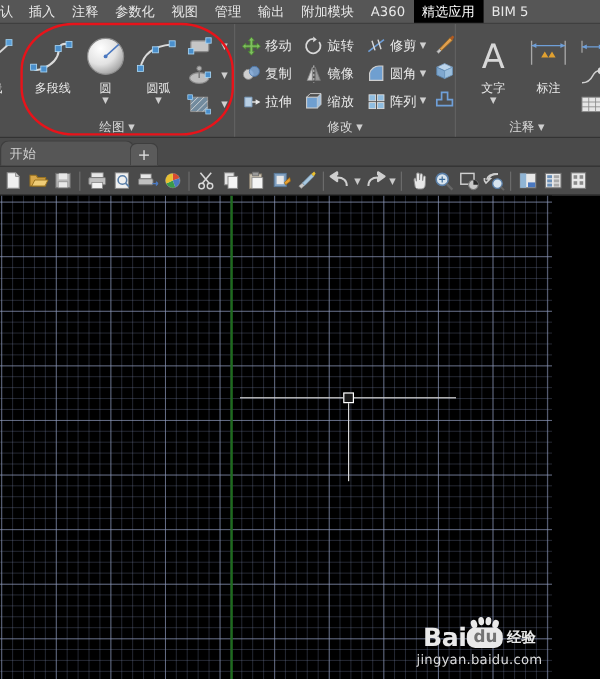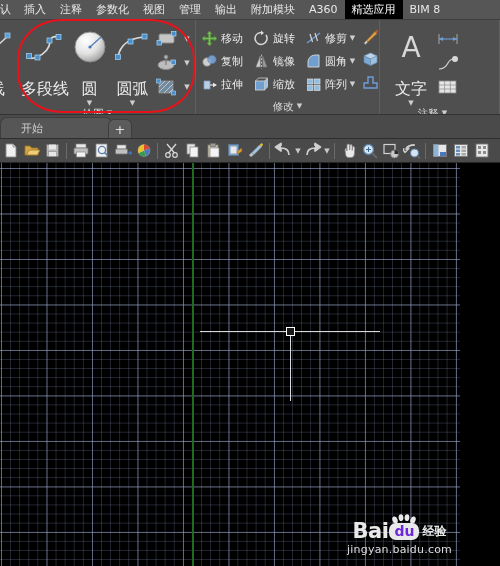--- a/index.html
+++ b/index.html
@@ -56,21 +56,21 @@
   .panel-title .caret { font-size: 7px; color: #cfcfcf; }
 
   
   .bigbtn {
     width: 46px;
     display: flex; flex-direction: column; align-items: center;
     padding-top: 2px;
     cursor: default;
   }
   .bigbtn .ic { height: 40px; display: flex; align-items: center; justify-content: center; }
-  .bigbtn .lb { font-size: 16px; color: #eaeaea; margin-top: 12px; white-space: nowrap; }
+  .bigbtn .lb { font-size: 10px; color: #eaeaea; margin-top: 0; white-space: nowrap; }
   .bigbtn .dd { font-size: 7px; color: #cfcfcf; line-height: 6px; }
 
   
   .smallcol { display: flex; flex-direction: column; padding-top: 3px; gap: 2px; }
   .smallrow { display: flex; align-items: center; height: 22px; gap: 3px; }
   .smallrow .ic { width: 26px; height: 20px; display: flex; align-items: center; justify-content: center; }
   .smallrow .dd { font-size: 7px; color: #cfcfcf; width: 8px; text-align: center; }
 
   
   .mgrid { display: flex; flex-direction: column; gap: 1px; padding-top: 2px; align-items: center; }
@@ -93,21 +93,21 @@
 
   
   .filetabs {
     position: absolute; left: 0; top: 115px; width: 500px; height: 24px;
     background: #4a4a4a;
     display: flex; align-items: flex-end;
     border-bottom: 1px solid #2e2e2e;
   }
   .ftab {
     height: 21px; display: flex; align-items: center;
-    padding: 0 20px; margin-right: -6px;
+    padding: 0 7px; margin-right: -6px;
     font-size: 11px; color: #d6d6d6;
     background: #5b5b5b;
     border-radius: 7px 7px 0 0;
     border: 1px solid #3e3e3e; border-bottom: none;
     cursor: default;
   }
   .ftab.start { width: 112px; color: #cfcfcf; background: #565656; }
   .ftab.active {
     background: #6e6e6e; color: #fff; height: 23px;
     z-index: 3; position: relative;
@@ -187,21 +187,21 @@
     display: flex; flex-direction: column; align-items: center;
     z-index: 20; pointer-events: none;
   }
   .wm-main { display: flex; align-items: flex-end; gap: 1px; }
   .wm-bai {
     font-size: 21px; font-weight: bold; color: #e9e9e9;
     font-family: "DejaVu Sans", "Liberation Sans", sans-serif;
     letter-spacing: -0.5px; line-height: 22px;
   }
   .wm-du {
-    font-size: 14px; font-weight: bold; color: #6d28d9;
+    font-size: 14px; font-weight: bold; color: #737373;
     background: #e9e9e9;
     border-radius: 7px 7px 7px 7px;
     padding: 0 5px; line-height: 17px; margin-bottom: 2px;
     position: relative;
   }
   .wm-cn {
     font-size: 12px; font-weight: bold; color: #e9e9e9;
     line-height: 21px; margin-left: 2px;
   }
   .wm-url { font-size: 11px; color: #dcdcdc; margin-top: 1px; letter-spacing: 0.2px; text-align: center; }
@@ -237,21 +237,21 @@
     <div class="rtab">
         <span>附加模块</span>
       </div>
     <div class="rtab">
         <span>A360</span>
       </div>
     <div class="rtab active">
         <span>精选应用</span>
       </div>
     <div class="rtab">
-        <span>BIM 8</span>
+        <span>BIM 5</span>
       </div>
   </div>
 
   <div class="ribbon-body">
 
     <div class="panel" style="width:196px;">
       <div class="panel-content">
 
         <div class="bigbtn" style="width:22px;margin-left:-18px;">
           <div class="ic">
@@ -486,20 +486,33 @@
       <div class="panel-content">
         <div class="bigbtn" style="margin-left:4px;">
           <div class="ic">
             <svg width="34" height="34" viewBox="0 0 34 34">
               <text x="17" y="27" font-size="28" font-family="DejaVu Sans, sans-serif" fill="#d8d8d8" text-anchor="middle">A</text>
             </svg>
           </div>
           <div class="lb">文字</div>
           <div class="dd">▼</div>
         </div>
+        <div class="bigbtn">
+          <div class="ic">
+            <svg width="38" height="34" viewBox="0 0 38 34">
+              <line x1="5" y1="4" x2="5" y2="24" stroke="#a8a8a8" stroke-width="1.1"></line>
+              <line x1="33" y1="4" x2="33" y2="24" stroke="#a8a8a8" stroke-width="1.1"></line>
+              <line x1="5" y1="8" x2="33" y2="8" stroke="#6f9fd8" stroke-width="1.2"></line>
+              <path d="M5 8 L9 6 L9 10 Z" fill="#6f9fd8"></path>
+              <path d="M33 8 L29 6 L29 10 Z" fill="#6f9fd8"></path>
+              <path d="M13 18 L16 13 L19 18 Z M19 18 L22 13 L25 18 Z" fill="#e0a030"></path>
+            </svg>
+          </div>
+          <div class="lb">标注</div>
+        </div>
         <div class="smallcol" style="margin-left:2px;">
           <div class="smallrow">
             <div class="ic">
               <svg width="26" height="16" viewBox="0 0 26 16">
                 <line x1="3" y1="3" x2="3" y2="13" stroke="#a8a8a8" stroke-width="1"></line>
                 <line x1="21" y1="3" x2="21" y2="13" stroke="#a8a8a8" stroke-width="1"></line>
                 <line x1="3" y1="8" x2="21" y2="8" stroke="#6f9fd8" stroke-width="1.1"></line>
                 <path d="M3 8 L7 6 L7 10 Z M21 8 L17 6 L17 10 Z" fill="#6f9fd8"></path>
               </svg>
             </div>

